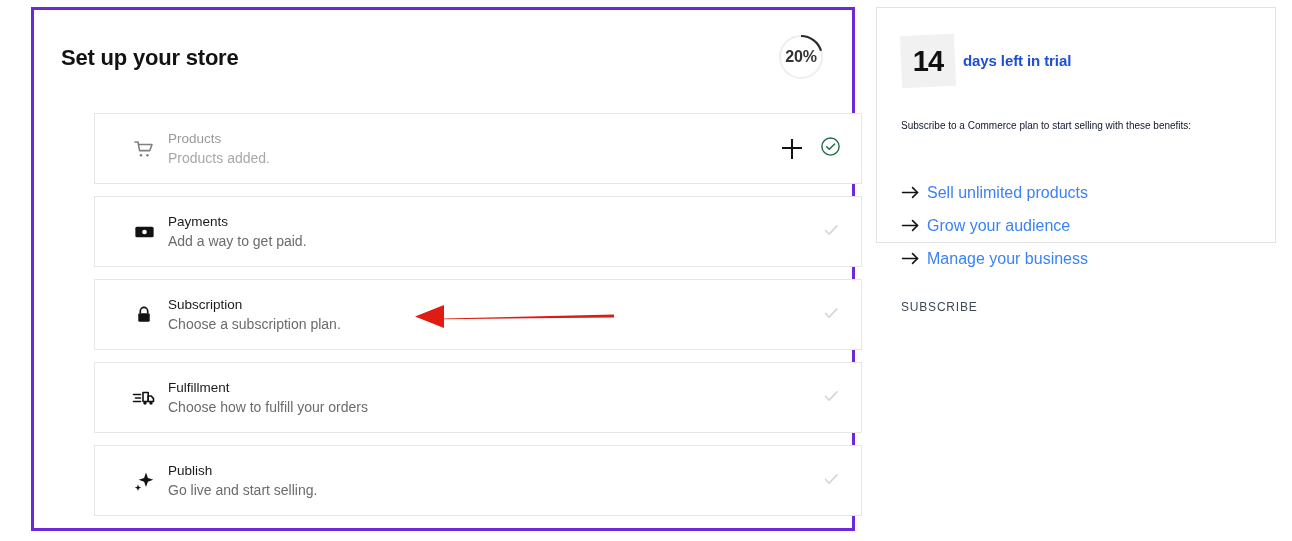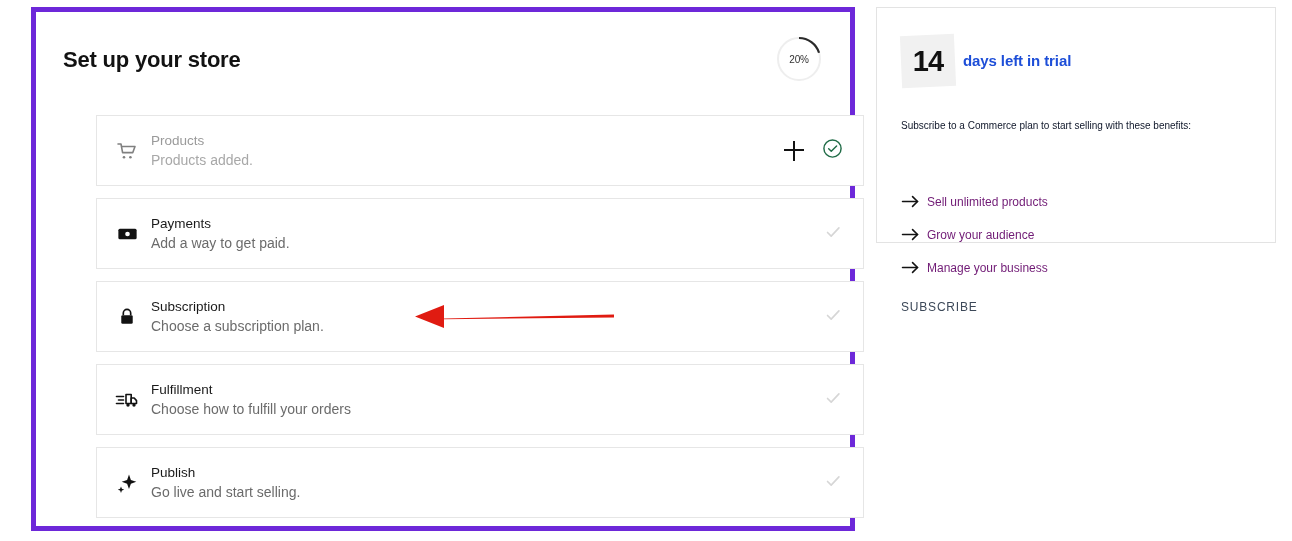--- a/index.html
+++ b/index.html
@@ -16,21 +16,21 @@
     overflow: hidden;
   }
 
   
   #setup-card {
     position: absolute;
     left: 31px;
     top: 7px;
     width: 824px;   
     height: 524px;  
-    border: 5px solid #6d28d9;
+    border: 3px solid #6d28d9;
     background: #ffffff;
     box-sizing: border-box;
   }
   #setup-header {
     position: absolute;
     left: 27px;
     top: 24px;
     right: 27px;
     height: 56px;
   }
@@ -53,22 +53,22 @@
     height: 46px;
   }
   #progress-ring svg { display: block; }
   #progress-label {
     position: absolute;
     left: 0; top: 0;
     width: 46px; height: 46px;
     display: flex;
     align-items: center;
     justify-content: center;
-    font-size: 10px;
-    font-weight: 400;
+    font-size: 16px;
+    font-weight: 700;
     color: #333333;
     letter-spacing: -0.2px;
   }
 
   
   #steps-list {
     position: absolute;
     left: 60px;
     top: 103px;
     width: 768px;
@@ -76,20 +76,21 @@
   .step-row {
     position: relative;
     box-sizing: border-box;
     width: 768px;
     height: 71px;
     border: 1px solid #e6e6e6;
     background: #ffffff;
     margin-bottom: 12px;
     display: flex;
     align-items: center;
+    padding-left: 19px;
   }
   .step-icon {
     width: 28px;
     height: 28px;
     margin-left: 16px;
     margin-right: 10px;
     flex: 0 0 28px;
     display: flex;
     align-items: center;
     justify-content: center;
@@ -199,24 +200,24 @@
     position: absolute;
     left: 24px;
     top: 168px;
     width: 352px;
     margin: 0;
     padding: 0;
     list-style: none;
   }
   .benefit {
     display: flex;
-    align-items: flex-end;
+    align-items: center;
     height: 33px;
-    font-size: 12px;
-    color: #701a75;
+    font-size: 16px;
+    color: #3b82f6;
   }
   .benefit-arrow {
     width: 26px;
     flex: 0 0 26px;
     color: #121212;
     display: flex;
     align-items: center;
   }
   #subscribe-link {
     position: absolute;

